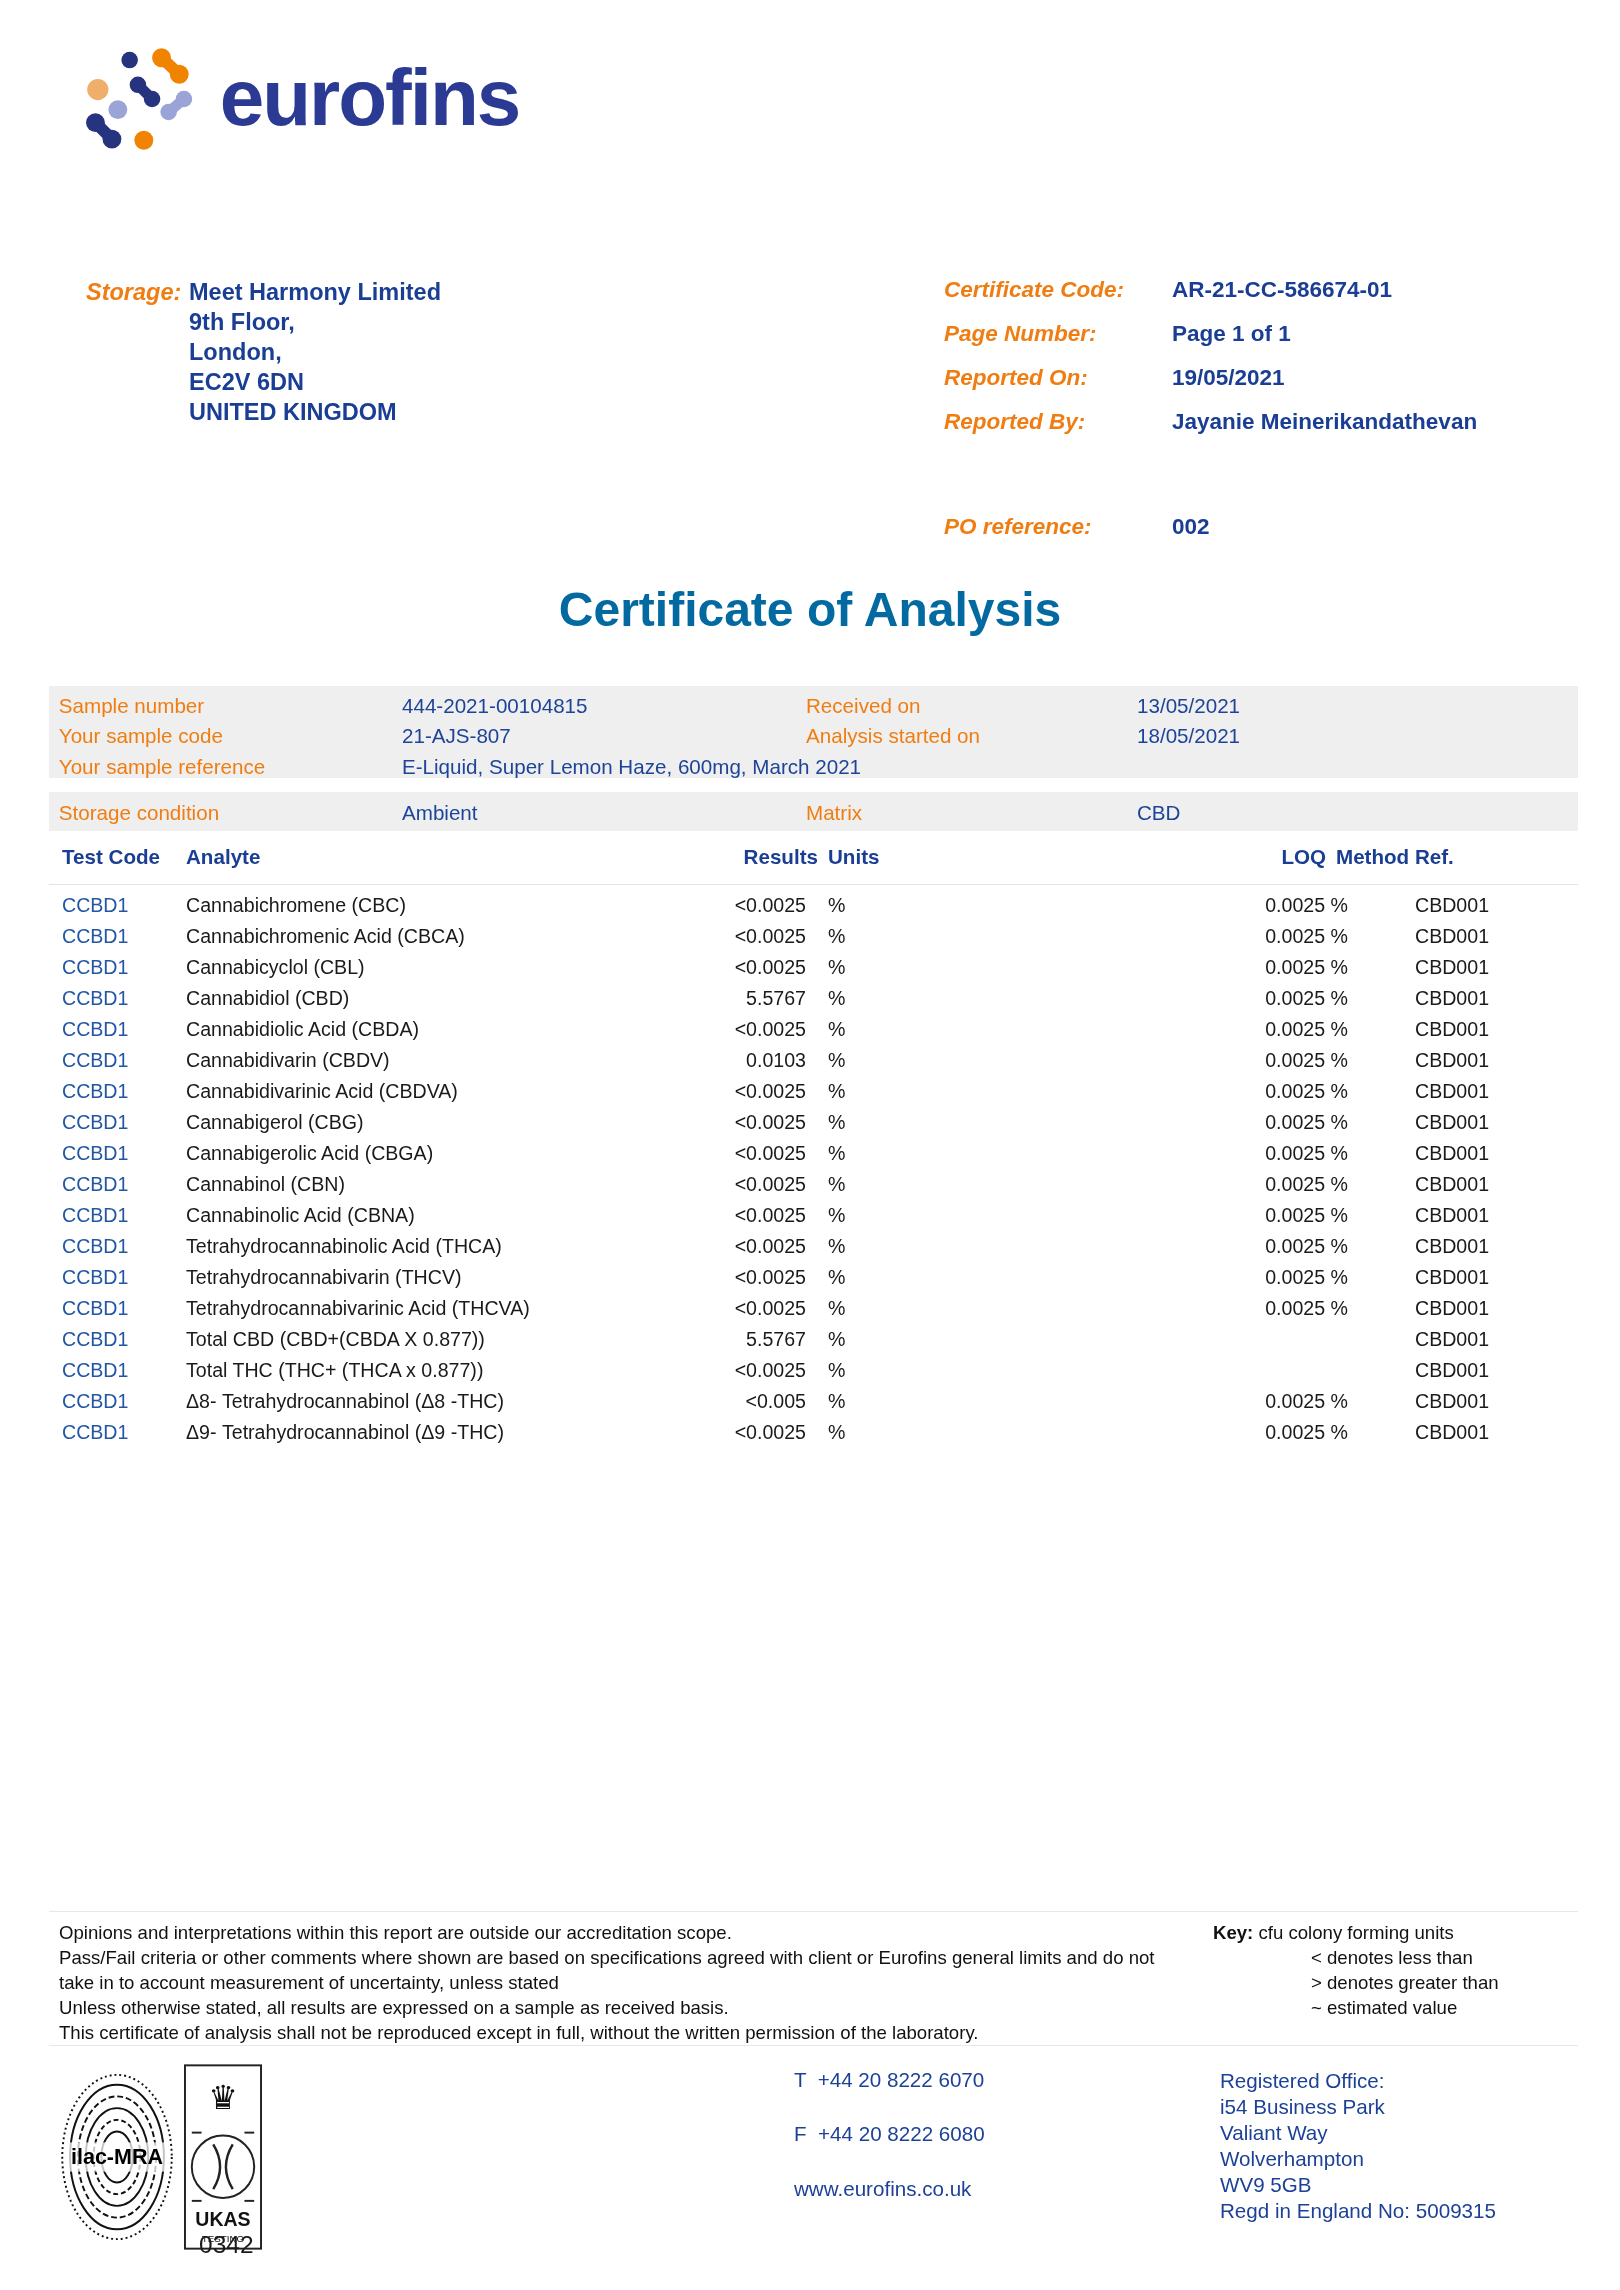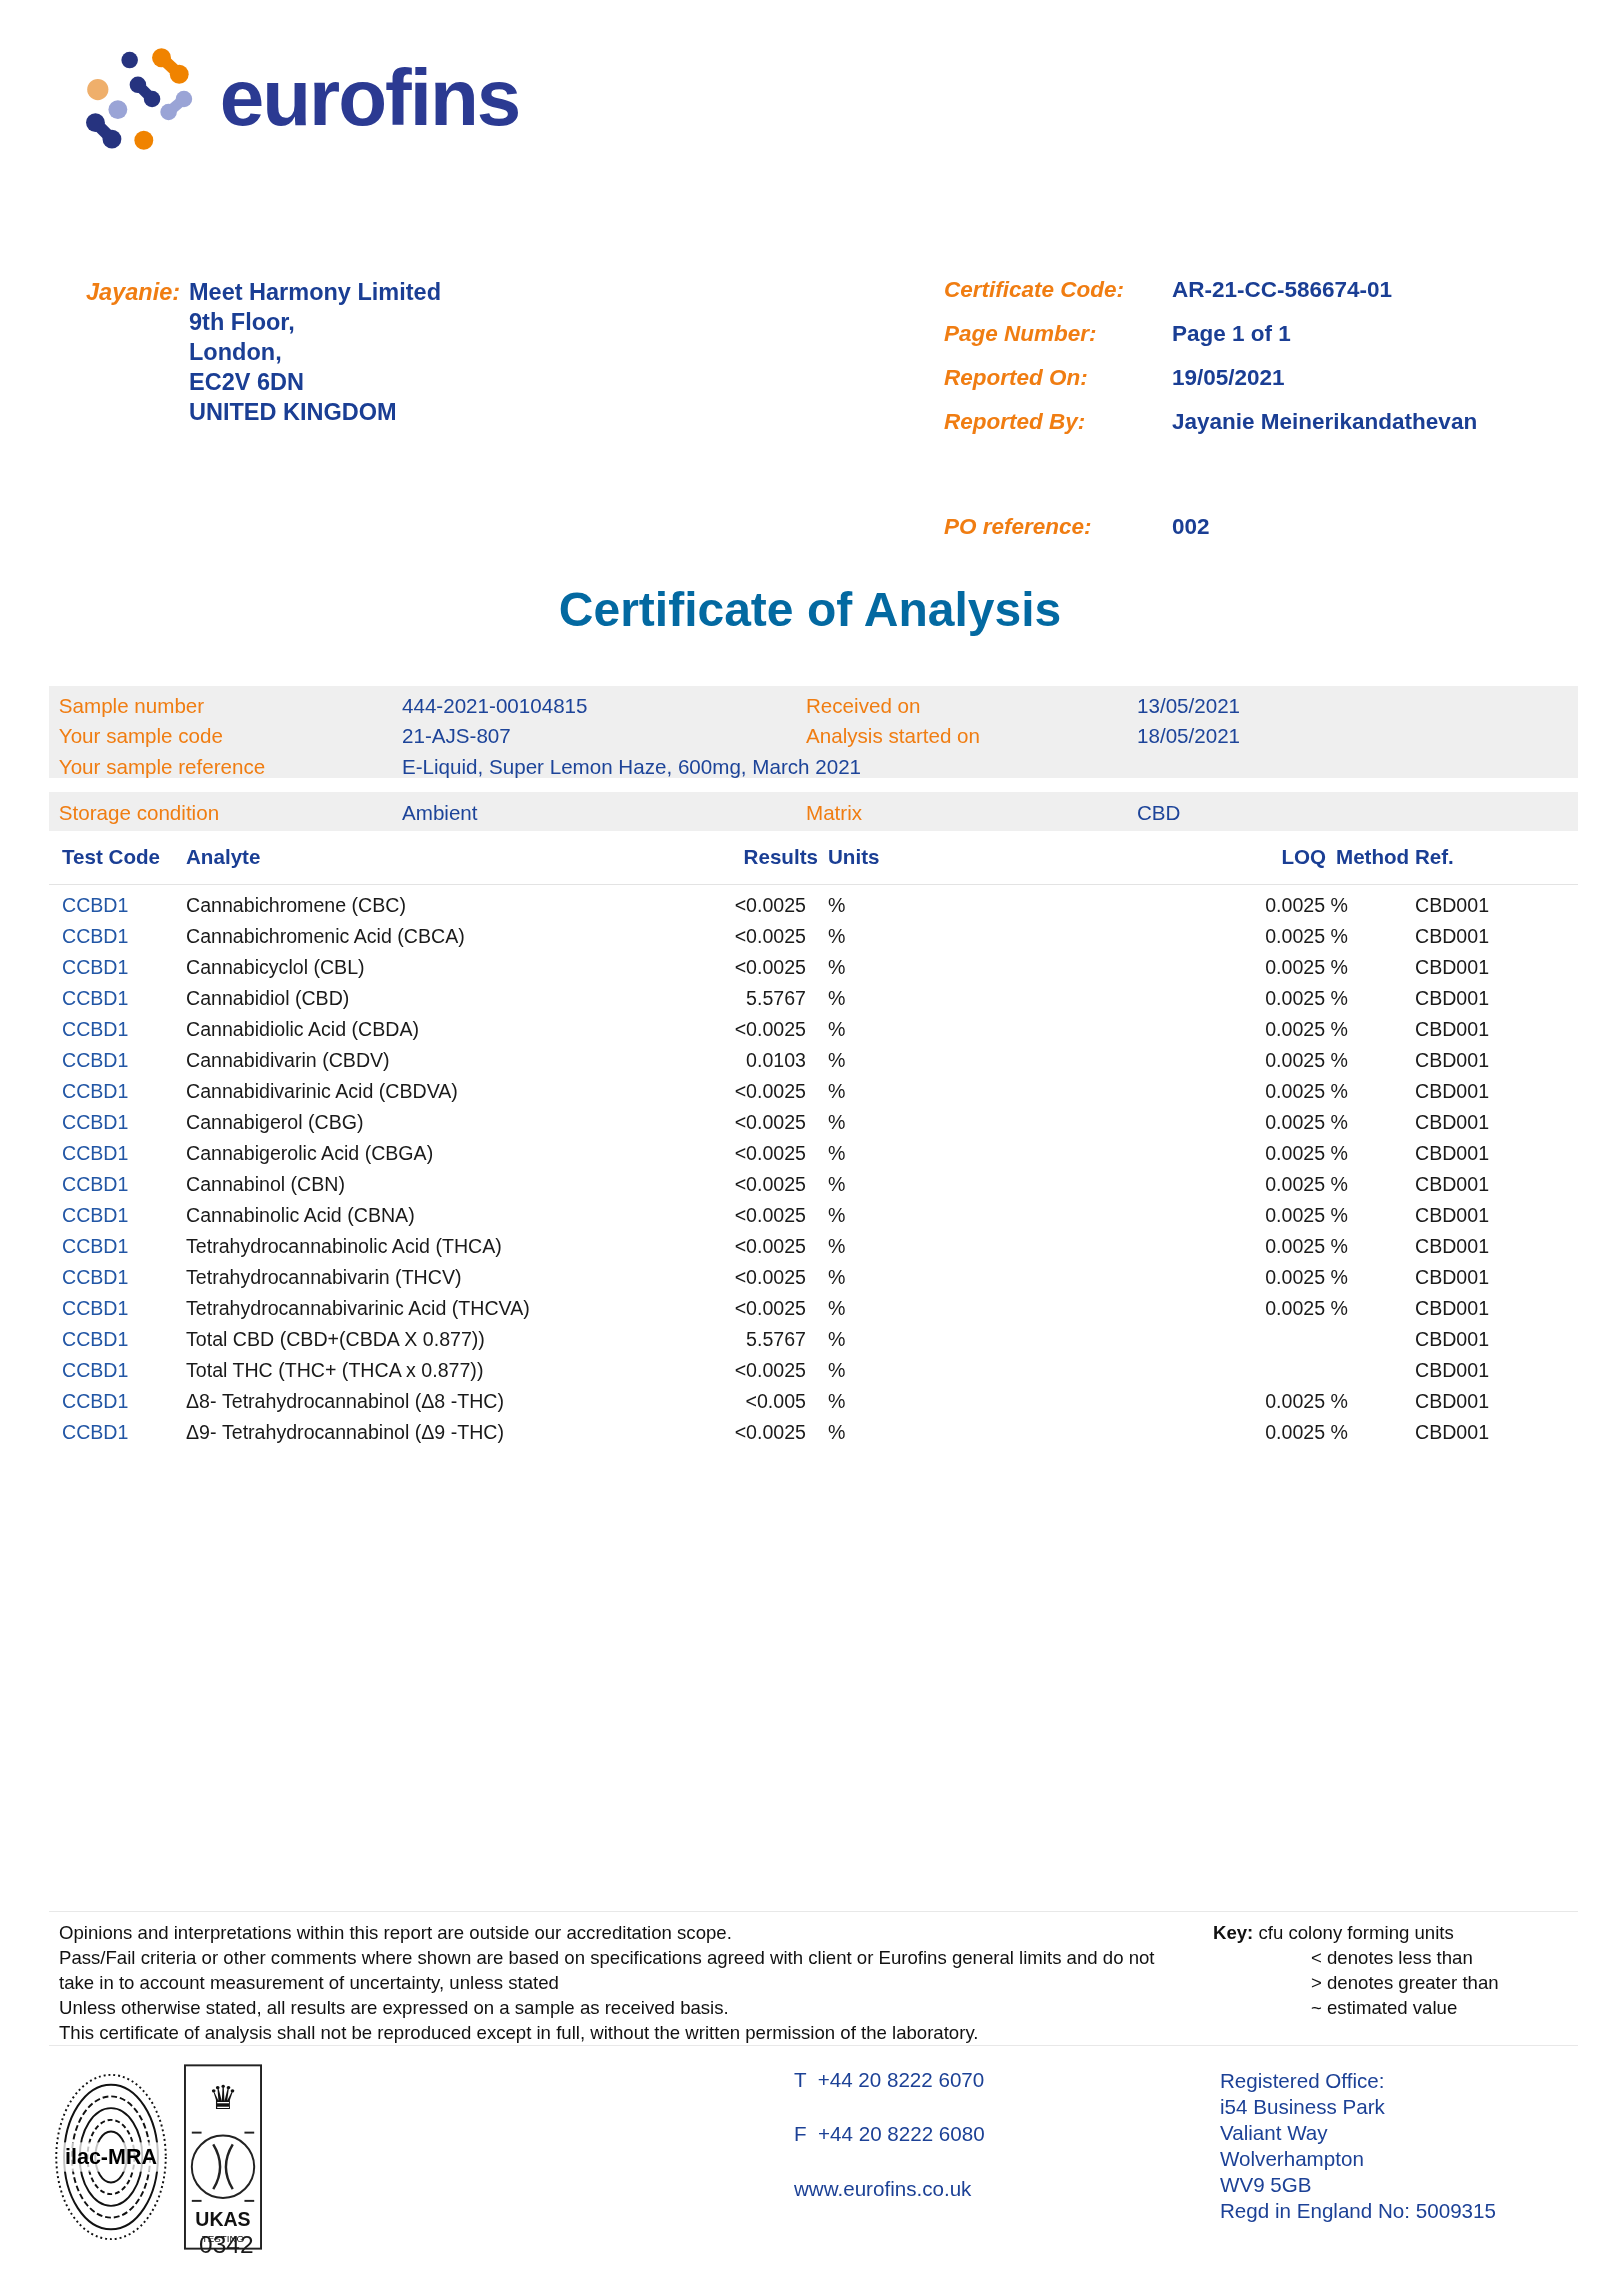--- a/index.html
+++ b/index.html
@@ -65,21 +65,21 @@
   
   .rule-a { position:absolute; left:49px; top:1911px; width:1529px; height:1px; background:#E8E8E8; }
   .rule-b { position:absolute; left:49px; top:2045px; width:1529px; height:1px; background:#E8E8E8; }
   .disclaimer { position:absolute; left:59px; top:1920px; width:1098px; }
   .disclaimer p { margin:0; font-size:18.6px; line-height:25px; color:#111; }
   .key { position:absolute; left:1213px; top:1920px; font-size:18.6px; color:#111; line-height:25px; }
   .key-head b { font-weight:bold; }
   .key-items div { margin-left:98px; }
 
   
-  .ilac-logo { position:absolute; left:51px; top:2070px; }
+  .ilac-logo { position:absolute; left:57px; top:2070px; }
   .ukas-logo { position:absolute; left:184px; top:2064px; }
   .accr-num { position:absolute; left:199px; top:2231px; font-size:24.5px; color:#1a1a1a; }
   .company { position:absolute; left:250px; top:2066px; }
   .company-name { font-size:21.6px; font-weight:bold; color:#1A3E94; margin-bottom:11.8px; }
   .company-addr div { font-size:20.6px; color:#1C4196; line-height:30px; }
   .contact { position:absolute; left:794px; top:2068px; }
   .contact div { font-size:20.6px; color:#1C4196; white-space:pre; }
   .contact .g1 { margin-top:0; } .contact .g2 { margin-top:30px; } .contact .g3 { margin-top:31px; }
   .registered { position:absolute; left:1220px; top:2068px; }
   .registered div { font-size:20.6px; color:#1C4196; line-height:26px; }
@@ -106,21 +106,21 @@
           <circle cx="22" cy="78" r="8" fill="#26337F"></circle>
         <circle cx="49" cy="79" r="8" fill="#F08300"></circle>
         <line x1="70" y1="55" x2="83" y2="44" stroke="#9AA4D6" stroke-width="9"></line>
         <circle cx="70" cy="55" r="7" fill="#9AA4D6"></circle>
           <circle cx="83" cy="44" r="7" fill="#9AA4D6"></circle>
       </svg>
     </span>
     <span class="logo-text">eurofins</span>
   </div>
 
-  <div class="client-label">Jayanie:</div>
+  <div class="client-label">Storage:</div>
   <div class="client-lines">
     <div>Meet Harmony Limited</div>
     <div>9th Floor,</div>
     <div>London,</div>
     <div>EC2V 6DN</div>
     <div>UNITED KINGDOM</div>
   </div>
 
   <div class="meta">
     <div class="meta-row">

